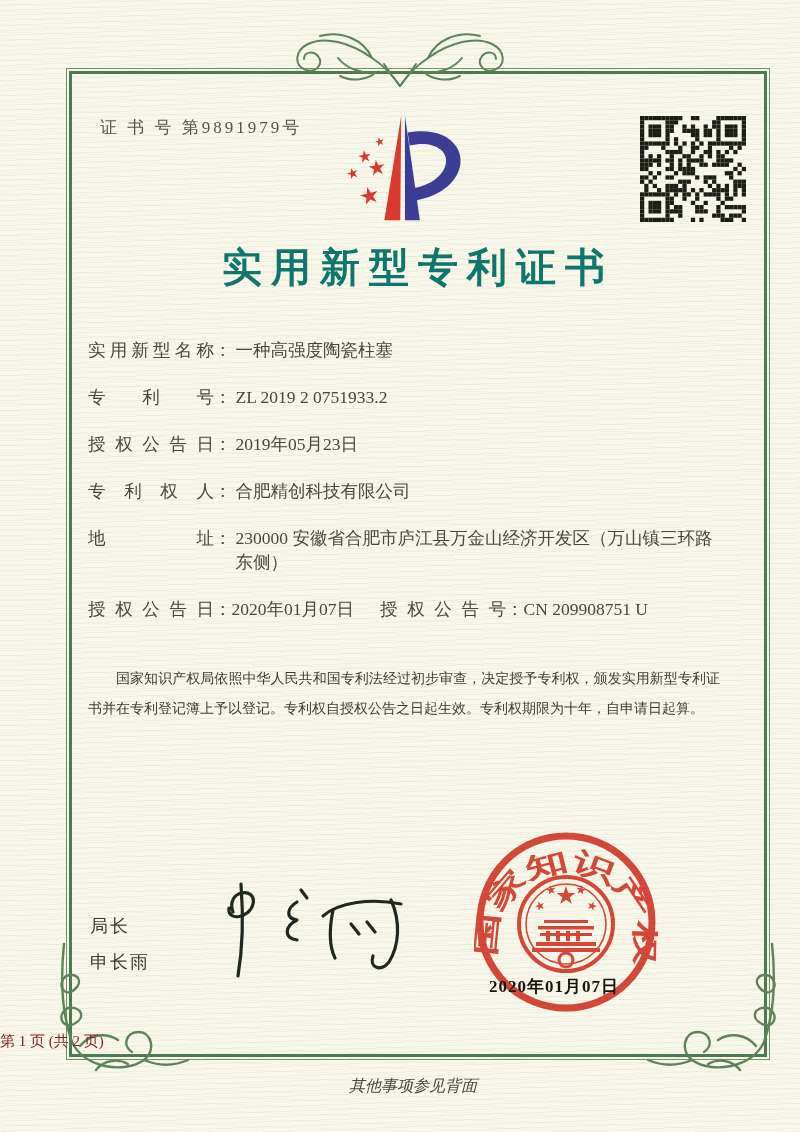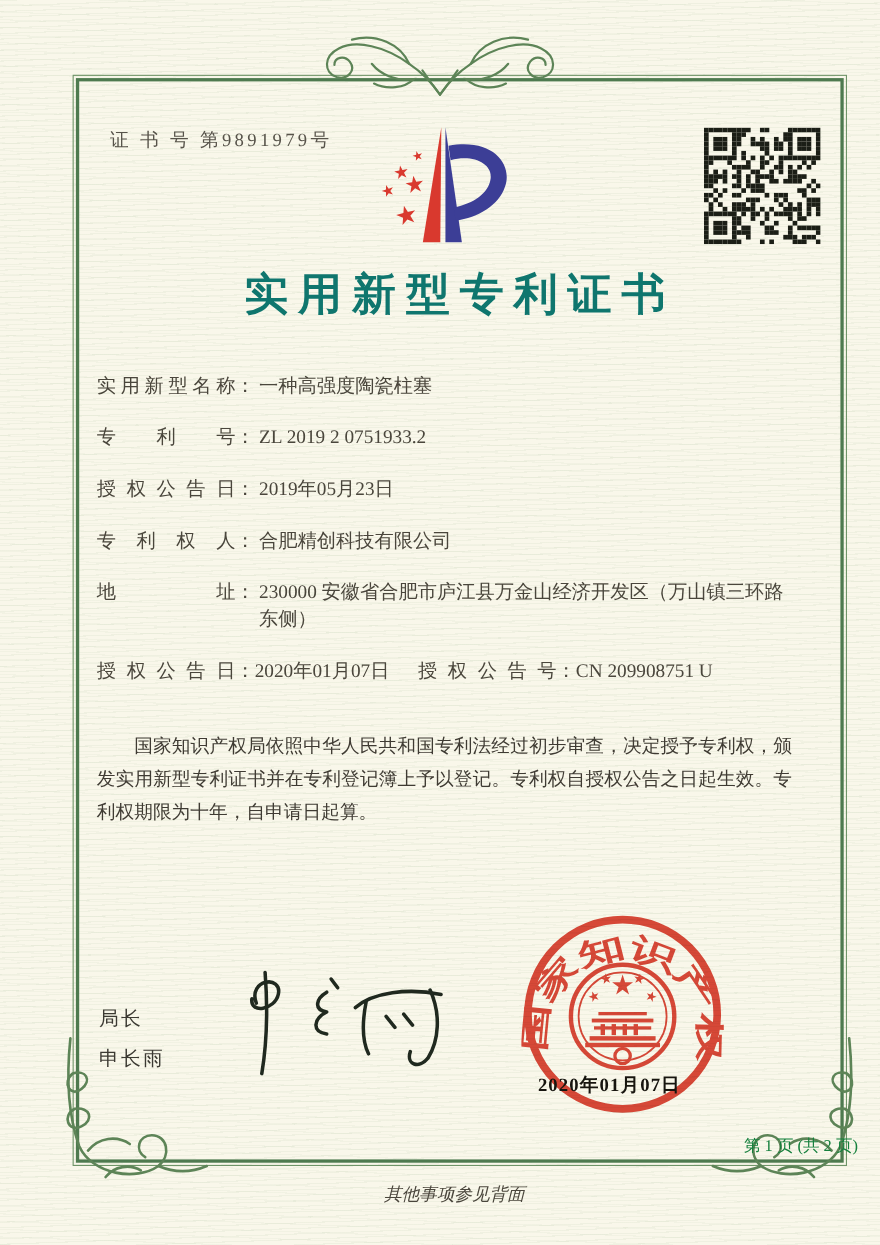--- a/index.html
+++ b/index.html
@@ -32,28 +32,28 @@
     left:0;top:240px;width:100%;text-align:center;
     font-size:40px;font-weight:700;letter-spacing:9px;color:#0f766e;
   }
   .fields{left:88px;top:338px;width:640px;font-size:17.5px;line-height:24px;color:#4a463c;}
   .frow{margin-bottom:23px;white-space:nowrap;}
   .flabel{display:inline-block;width:126px;text-align:justify;text-align-last:justify;vertical-align:top;}
   .fcolon{display:inline-block;vertical-align:top;}
   .fvalue{display:inline-block;max-width:486px;white-space:normal;vertical-align:top;margin-left:4px;}
   .grant-row{white-space:nowrap;margin-top:16px;}
   .grant-group1{display:inline-block;width:292px;}
-  .paras{left:88px;top:664px;width:632px;font-size:17px;line-height:30px;color:#3f3b33;text-align:justify;}
+  .paras{left:88px;top:664px;width:632px;font-size:14px;line-height:30px;color:#3f3b33;text-align:justify;}
   .paras p{margin:0;text-indent:2em;}
   .director-title{left:90px;top:914px;font-size:18px;letter-spacing:2px;color:#3c3a33;font-family:Liberation Sans, sans-serif;}
   .director-name{left:90px;top:950px;font-size:18px;letter-spacing:2px;color:#3c3a33;font-family:"Liberation Sans","DejaVu Sans",sans-serif;}
   .signature{left:205px;top:878px;width:215px;height:108px;}
   .seal{left:474px;top:830px;width:184px;height:184px;opacity:.92;mix-blend-mode:multiply;}
   .seal-date{left:489px;top:975px;width:170px;font-size:17px;font-weight:700;letter-spacing:1px;color:#17150f;}
-  .page-indicator{left:0;top:1032px;width:780px;text-align:right;font-size:15px;color:#15803d;}
+  .page-indicator{left:0;top:1032px;width:780px;text-align:left;font-size:15px;color:#7f1d1d;}
   .footer-note{left:13px;top:1076px;width:800px;text-align:center;font-size:16px;color:#4a463c;font-style:italic;}
   .ornament{pointer-events:none;}
   .orn-top{left:280px;top:12px;width:240px;height:82px;}
   .orn-bl{left:40px;bottom:40px;width:150px;height:150px;}
   .orn-br{right:40px;bottom:40px;width:150px;height:150px;transform:scaleX(-1);}
   svg{display:block;}
 </style>
 </head>
 <body>
 

